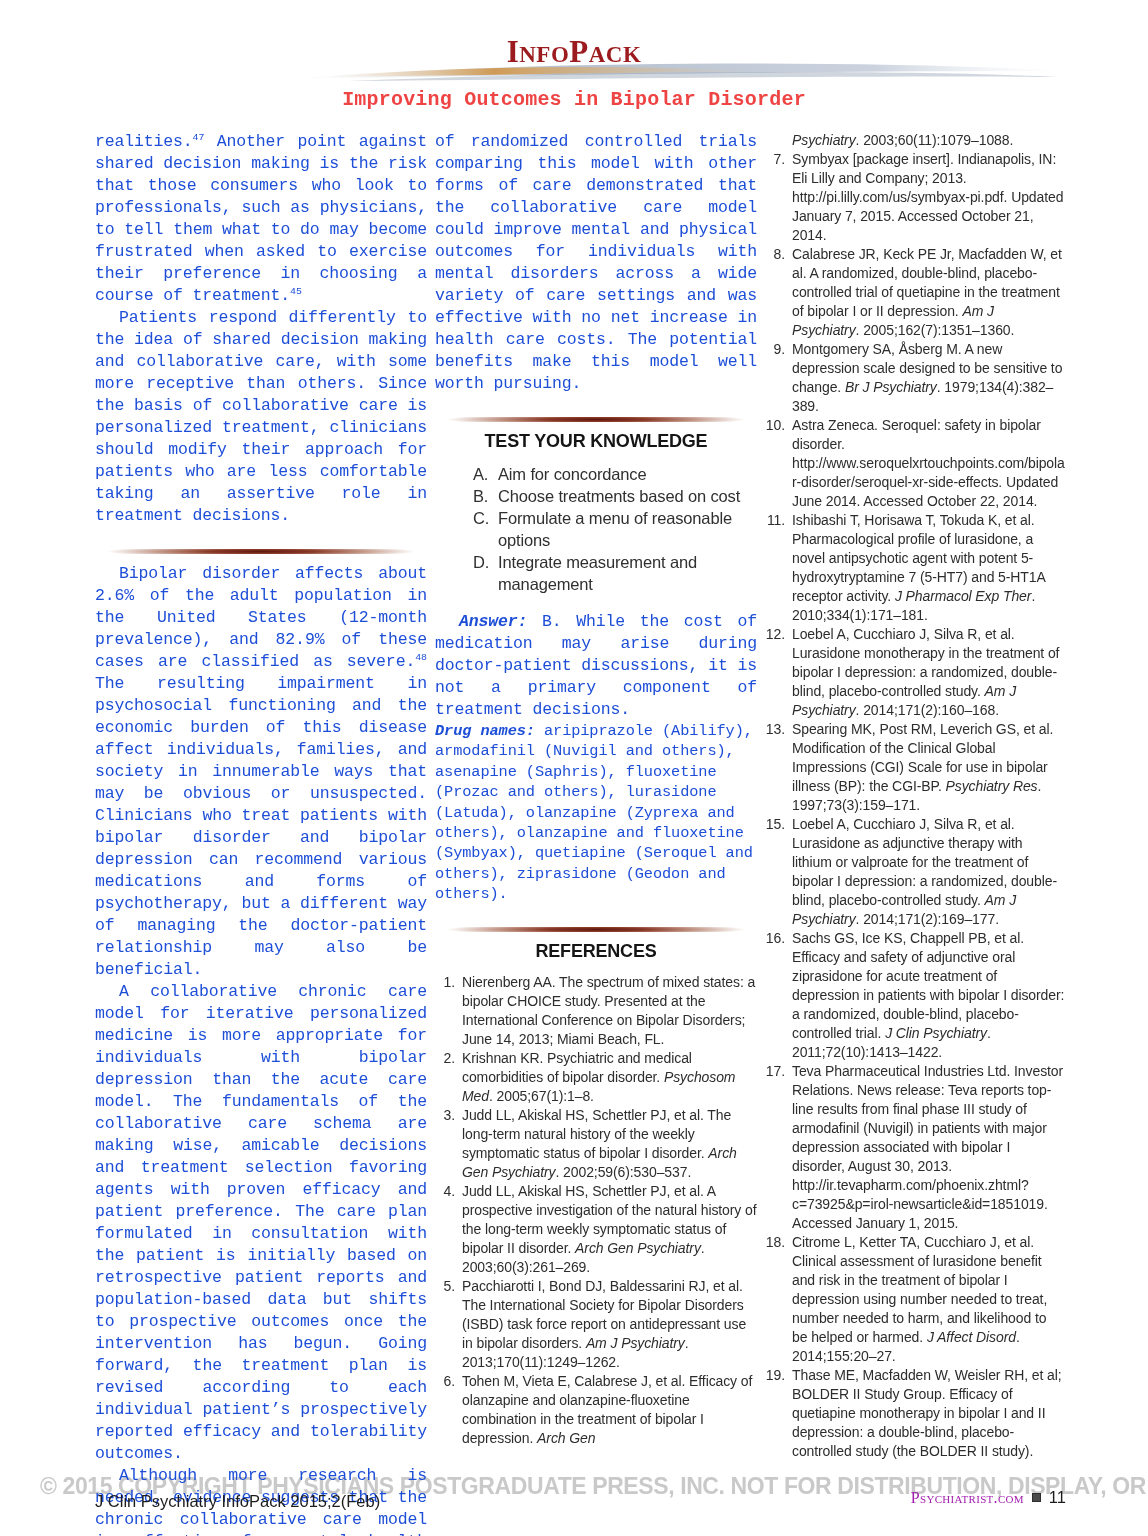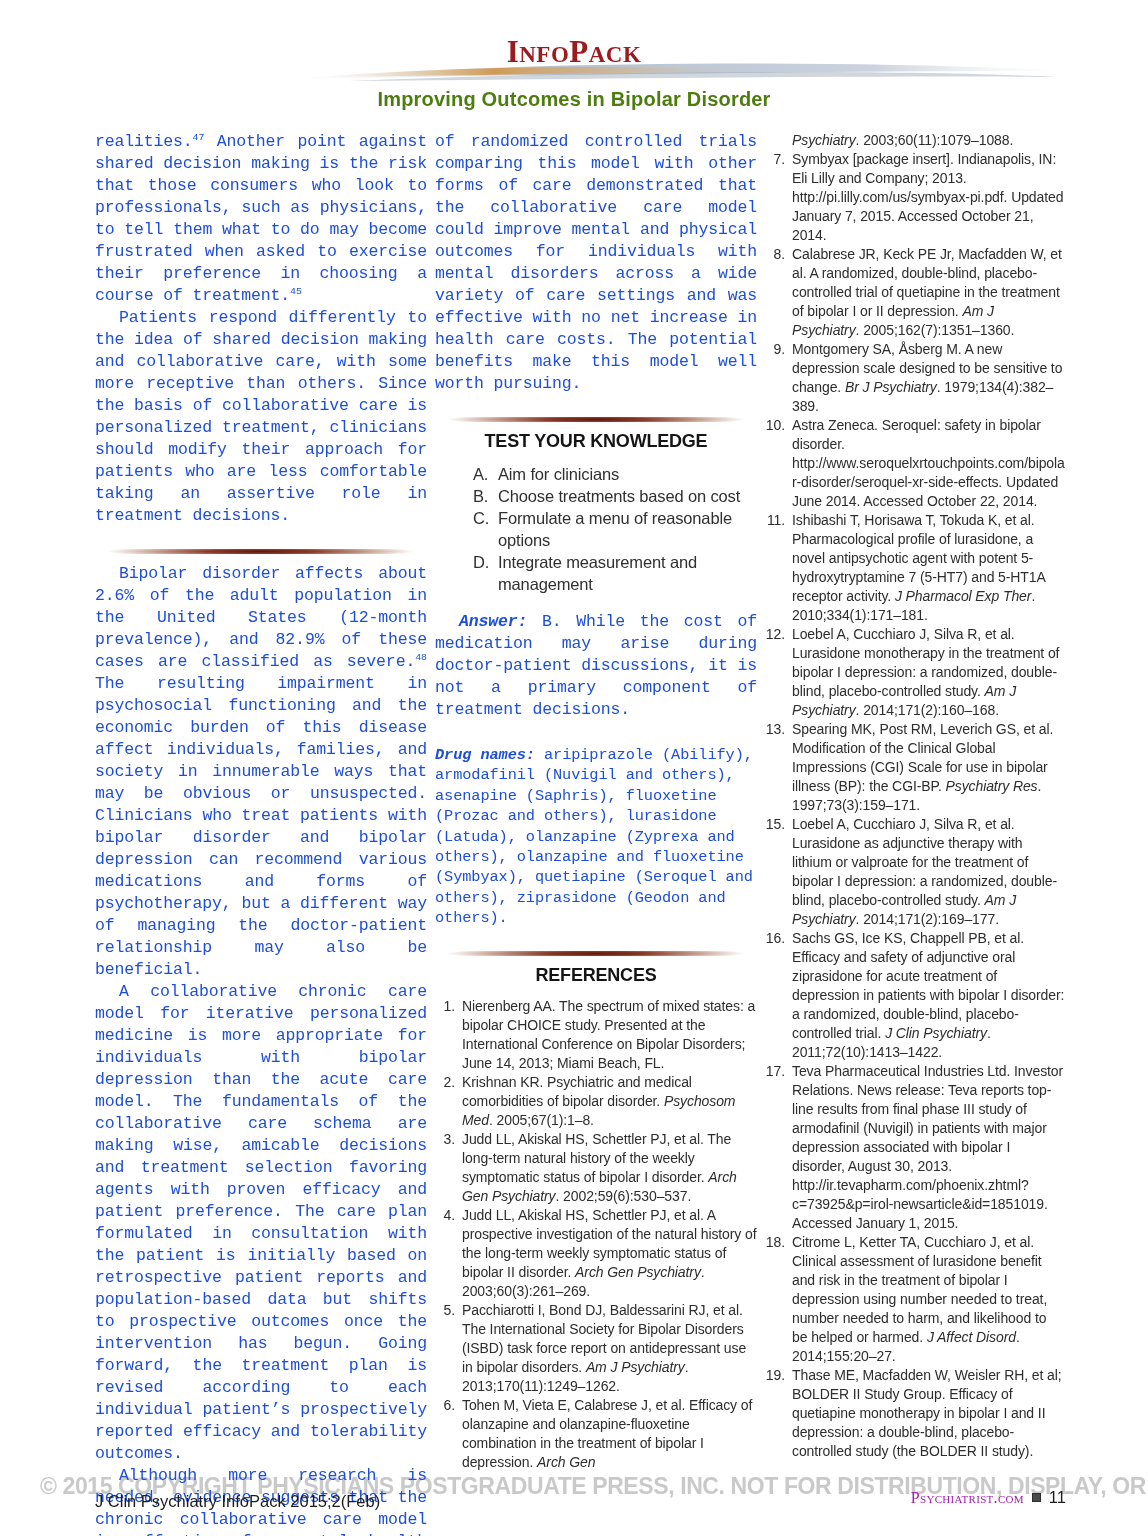--- a/index.html
+++ b/index.html
@@ -8,31 +8,31 @@
     width:1148px;height:1536px;position:relative;background:#ffffff;
     font-family:"Liberation Sans", sans-serif;color:#303030;overflow:hidden;
   }
   
   .header{position:absolute;top:36px;left:0;width:100%;text-align:center;z-index:2;}
   .logo{display:inline-block;font-family:"Liberation Serif",serif;font-weight:700;color:#9b1b1e;letter-spacing:.5px;line-height:1;}
   .logo .lg{font-size:31px;}
   .logo .sm{font-size:23px;text-align:right;}
   .swoosh{position:absolute;top:57px;left:288px;width:782px;height:28px;z-index:1;}
   .subtitle{position:absolute;top:88px;left:0;width:100%;text-align:center;z-index:2;
-    font-family:Liberation Sans, sans-serif;font-weight:700;font-size:20px;color:#4d7c0f;letter-spacing:.2px;}
+    font-family:Liberation Mono, monospace;font-weight:700;font-size:20px;color:#ef4444;letter-spacing:.2px;}
   
   .cols{position:absolute;top:131px;left:95px;width:970px;display:flex;z-index:2;}
   .c1{width:332px;margin-right:8px;}
   .c2{width:322px;margin-right:8px;}
   .c3{width:300px;}
   .bp{margin:0;text-align:justify;font-size:16.5px;line-height:22px;color:#1d4ed8;
       letter-spacing:-.15px;hyphens:auto;font-family:Liberation Mono, monospace;}
   .ind{text-indent:24px;}
   .ans{margin-top:16px;}
-  .drugs{margin-top:24px;font-size:15.3px;line-height:20.4px;text-align:left;letter-spacing:-.1px;}
+  .drugs{font-size:15.3px;line-height:20.4px;text-align:left;letter-spacing:-.1px;}
   sup{font-size:60%;line-height:0;vertical-align:super;letter-spacing:0;}
   .it{font-style:italic;}
   .rule{height:5px;margin:22px 5px 9px 5px;
     background:radial-gradient(ellipse 52% 130% at 50% 50%, #5e170d 0%, #8a3a28 32%, #c49a8a 62%, rgba(245,240,238,0) 92%);}
   .sec-h{text-align:center;font-size:18px;font-weight:700;color:#151515;margin:0 0 11px 0;letter-spacing:-.2px;}
   .qlist{margin-left:38px;}
   .qitem{display:flex;font-size:16.5px;line-height:22px;letter-spacing:-.15px;}
   .qlab{flex:none;width:25px;}
   .refs{font-size:14px;line-height:19px;color:#2d2d2d;letter-spacing:-.1px;}
   .ref{display:flex;}
@@ -84,21 +84,21 @@
       <p class="bp ind"><span>A collaborative chronic care model for iterative personalized medicine is more appropriate for individuals with bipolar depression than the acute care model. The fundamentals of the collaborative care schema are making wise, amicable decisions and treatment selection favoring agents with proven efficacy and patient preference. The care plan formulated in consultation with the patient is initially based on retrospective patient reports and population-based data but shifts to prospective outcomes once the intervention has begun. Going forward, the treatment plan is revised according to each individual patient’s prospectively reported efficacy and tolerability outcomes.</span></p>
       <p class="bp ind"><span>Although more research is needed, evidence suggests that the chronic collaborative care model is effective for mental health conditions. A 2012 meta-analysis</span><sup>49</sup></p>
     </div>
   <div class="c2">
       <p class="bp"><span>of randomized controlled trials comparing this model with other forms of care demonstrated that the collaborative care model could improve mental and physical outcomes for individuals with mental disorders across a wide variety of care settings and was effective with no net increase in health care costs. The potential benefits make this model well worth pursuing.</span></p>
       <div class="rule"></div>
       <h2 class="sec-h">TEST YOUR KNOWLEDGE</h2>
       <div class="qlist">
         <div class="qitem">
           <span class="qlab">A.</span>
-          <span class="qtx">Aim for clinicians</span>
+          <span class="qtx">Aim for concordance</span>
         </div>
         <div class="qitem">
           <span class="qlab">B.</span>
           <span class="qtx">Choose treatments based on cost</span>
         </div>
         <div class="qitem">
           <span class="qlab">C.</span>
           <span class="qtx">Formulate a menu of reasonable options</span>
         </div>
         <div class="qitem">

